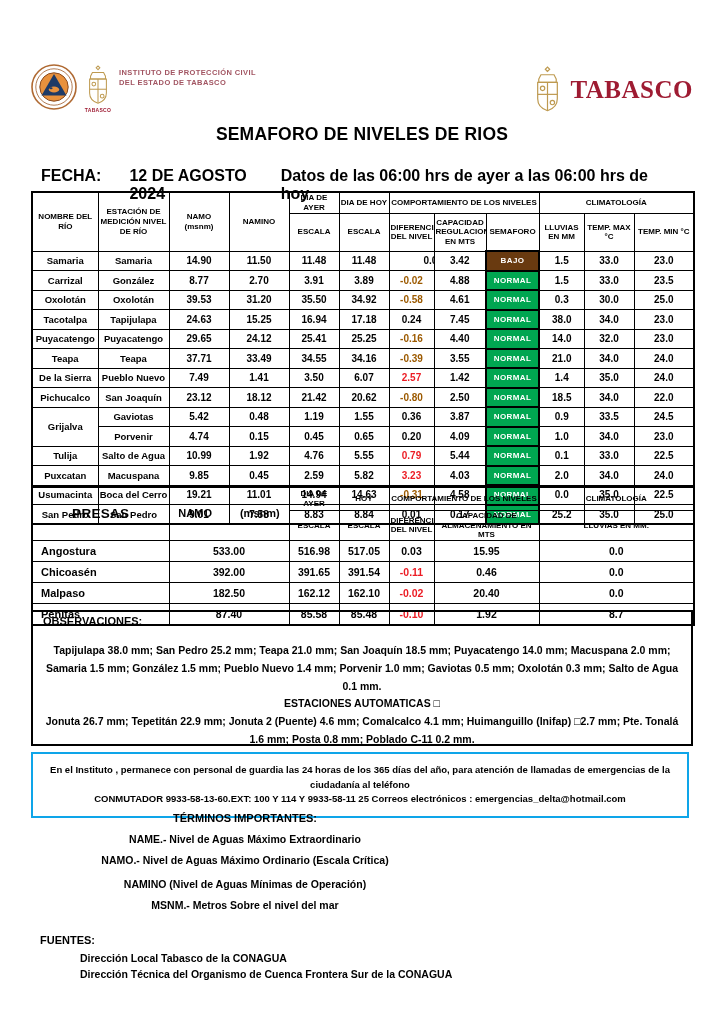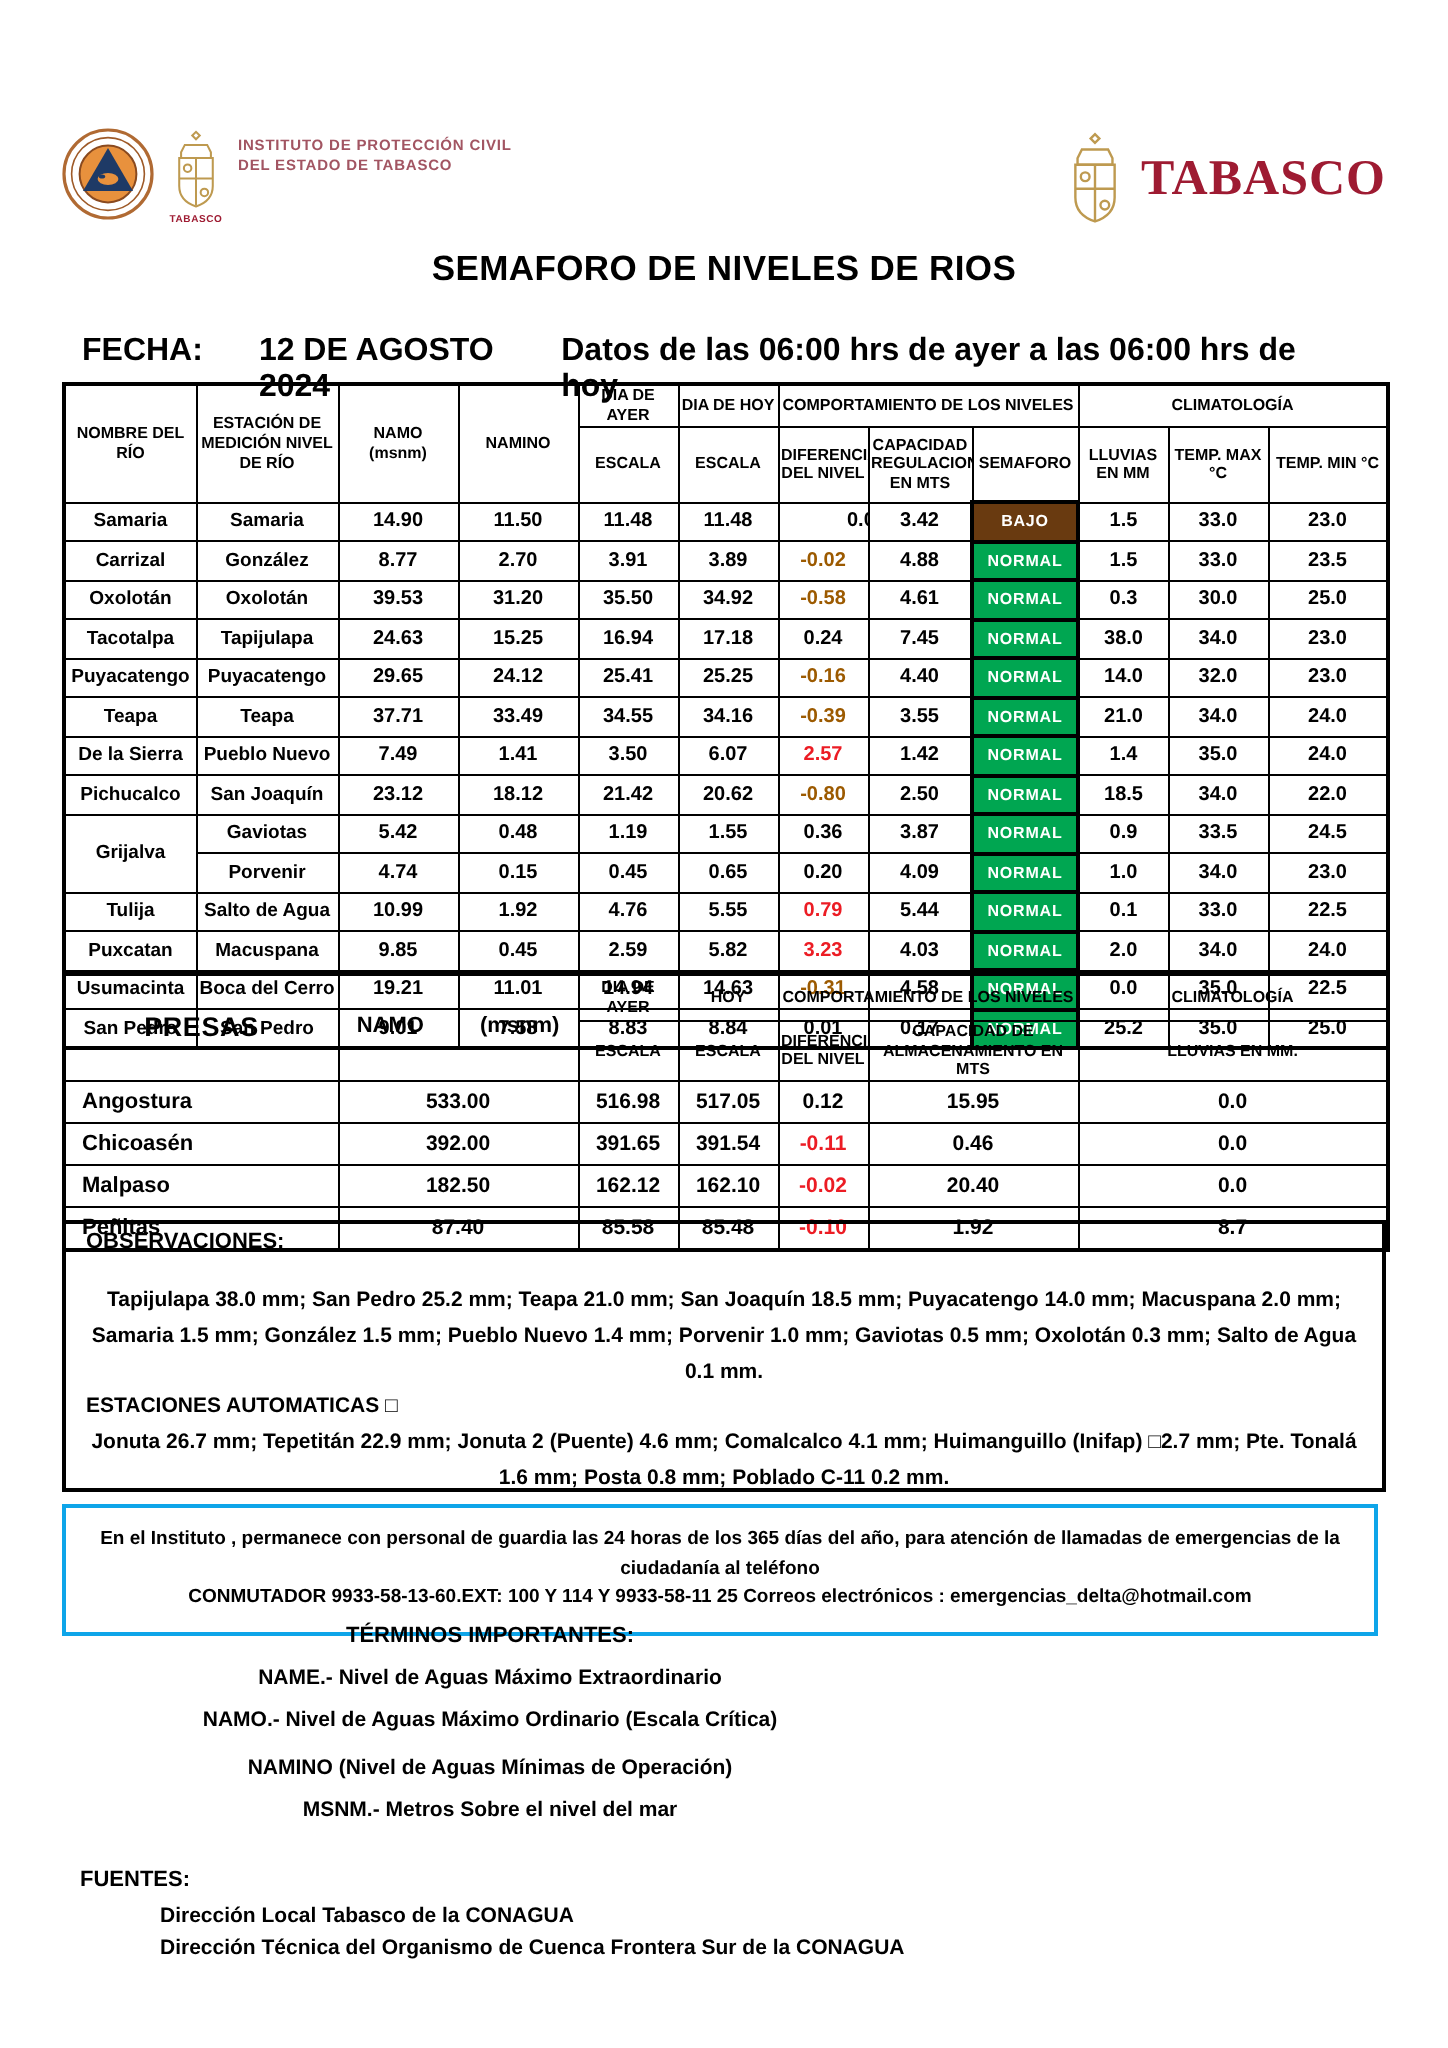--- a/index.html
+++ b/index.html
@@ -43,21 +43,21 @@
   .dams .tier2 th{height:28px;}
   .dams th.presas{font-size:13.5px;letter-spacing:.3px;}
   .dams th.namo-h{font-size:11px;}
   .dams th.namo-h .namo-flex{display:flex;justify-content:center;gap:28px;}
   .dams tbody td{height:20px;font-size:10.5px;font-weight:bold;}
   .dams tbody td.c-left{text-align:left;padding-left:8px;font-size:11px;}
   
   .obs-box{position:absolute;top:610px;left:31px;width:638px;height:126px;border:2px solid #000;padding:3px 10px;}
   .obs-title{font-size:11px;font-weight:bold;}
   .obs-text{font-size:10.5px;font-weight:bold;text-align:center;line-height:1.72;margin-top:14px;}
-  .obs-auto-title{font-size:10.5px;font-weight:bold;line-height:1.6;}
+  .obs-auto-title{font-size:10.5px;font-weight:bold;text-align:center;line-height:1.6;}
   .guardia-box{position:absolute;top:752px;left:31px;width:646px;border:2px solid #0ea5e9;padding:9px 4px;text-align:center;}
   .guardia-box div{font-size:9.5px;font-weight:bold;line-height:1.55;}
   
   .terms{position:absolute;top:812px;left:30px;width:430px;text-align:center;}
   .terms-title{font-size:11px;font-weight:bold;margin-bottom:9px;}
   .term-item{font-size:10.5px;font-weight:bold;margin-bottom:9px;}
   .fuentes{position:absolute;top:932px;left:40px;}
   .fuentes-title{font-size:11px;font-weight:bold;line-height:1.6;}
   .fuente-item{font-size:10.5px;font-weight:bold;line-height:1.6;margin-left:40px;}
 </style>
@@ -390,21 +390,21 @@
         <th>CAPACIDAD DE ALMACENAMIENTO EN MTS</th>
         <th>LLUVIAS EN MM.</th>
       </tr>
     </thead>
     <tbody>
         <tr>
           <td class="c-left">Angostura</td>
           <td>533.00</td>
           <td>516.98</td>
           <td>517.05</td>
-          <td style="color: rgb(0, 0, 0);">0.12</td>
+          <td style="color: rgb(0, 0, 0);">0.03</td>
           <td>15.95</td>
           <td>0.0</td>
         </tr>
         <tr>
           <td class="c-left">Chicoasén</td>
           <td>392.00</td>
           <td>391.65</td>
           <td>391.54</td>
           <td style="color: rgb(236, 28, 36);">-0.11</td>
           <td>0.46</td>

